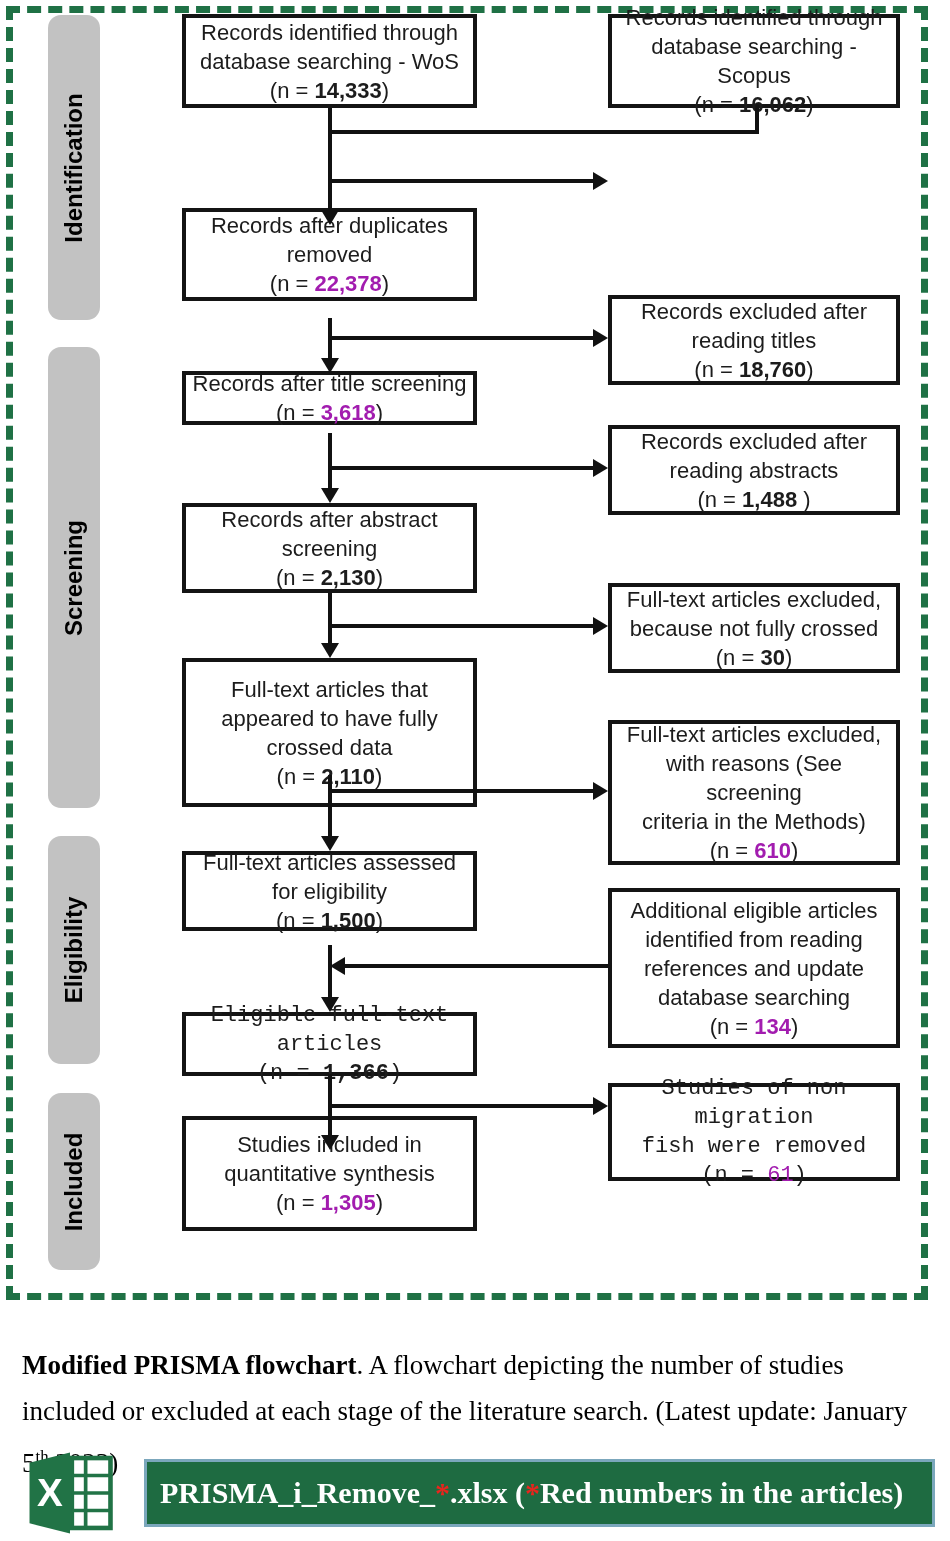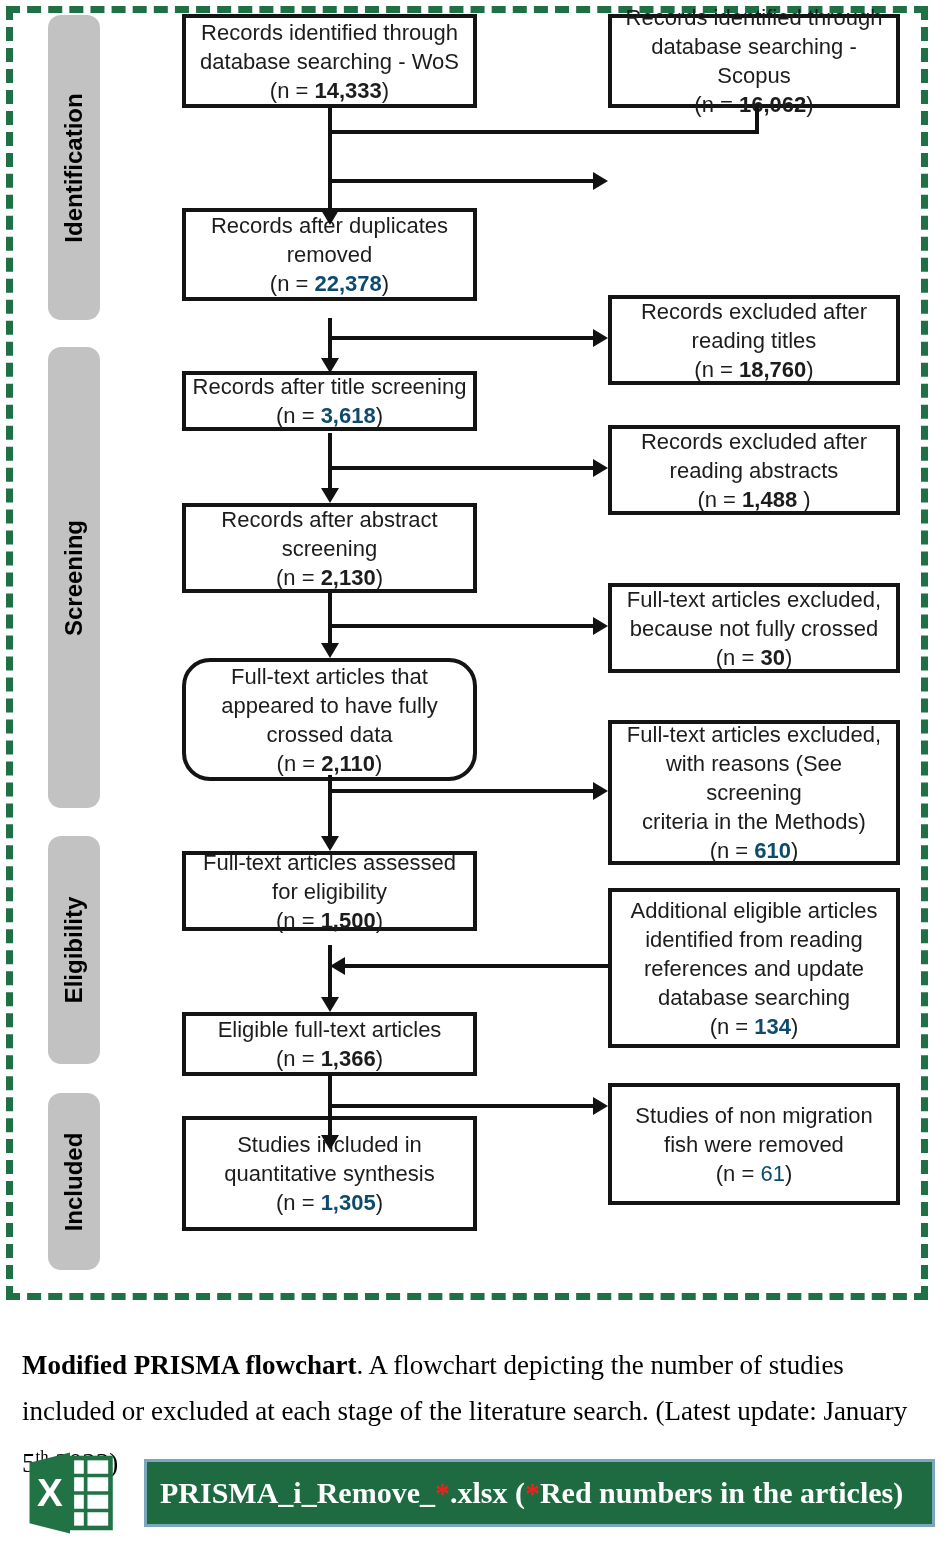--- a/index.html
+++ b/index.html
@@ -6,21 +6,21 @@
   *{box-sizing:border-box;}
   #figure{position:relative;width:950px;height:1541px;background:#fff;font-family:"Liberation Sans",sans-serif;overflow:hidden;}
   .dashed-frame{position:absolute;left:6px;top:6px;width:922px;height:1294px;border:7px dashed #1F7145;}
   .stage{position:absolute;left:48px;width:52px;background:#C2C2C2;border-radius:13px;display:flex;align-items:center;justify-content:center;overflow:visible;}
   .stage span{transform:rotate(-90deg);white-space:nowrap;font-weight:700;font-size:24px;color:#000;}
   .box{position:absolute;border:4px solid #141414;background:#fff;display:flex;flex-direction:column;align-items:center;justify-content:center;text-align:center;font-size:22px;line-height:29px;color:#1c1c1c;padding:2px 6px;}
   .box.main{left:182px;width:295px;}
   .box.side{left:608px;width:292px;}
   .lines{white-space:pre-line;}
   .n-bold{font-weight:700;}
-  .n-red{color:#0c4a6e;}
+  .n-red{color:#a21caf;}
   .vline{position:absolute;width:4px;background:#111;}
   .hline{position:absolute;height:4px;background:#111;}
   .arrow-down{position:absolute;width:0;height:0;border-left:9px solid transparent;border-right:9px solid transparent;border-top:15px solid #111;}
   .arrow-right{position:absolute;width:0;height:0;border-top:9px solid transparent;border-bottom:9px solid transparent;border-left:15px solid #111;}
   .arrow-left{position:absolute;width:0;height:0;border-top:9px solid transparent;border-bottom:9px solid transparent;border-right:15px solid #111;}
   .caption{position:absolute;left:22px;top:1342px;width:906px;font-family:"Liberation Serif",serif;font-size:27px;line-height:46px;color:#000;}
   .caption b{font-weight:700;}
   .caption sup{font-size:0.62em;}
   .file-banner{position:absolute;left:144px;top:1459px;width:791px;height:68px;background:#1E6B41;border:3px solid #7BA7BC;display:flex;align-items:center;padding-left:13px;font-family:"Liberation Serif",serif;font-weight:700;font-size:30px;color:#fff;cursor:pointer;}
   .file-banner .star{color:#E8251D;}
@@ -51,45 +51,45 @@
 database searching - WoS</div>
     <div><span>(n = </span><span class="n-bold">14,333</span><span>)</span></div>
   </div>
 
   <div class="box main" style="top:208px;height:93px;">
     <div class="lines">Records after duplicates
 removed</div>
     <div><span>(n = </span><span class="n-bold n-red">22,378</span><span>)</span></div>
   </div>
 
-  <div class="box main" style="top:371px;height:60px;">
+  <div class="box main" style="top:371px;height:54px;">
     <div class="lines">Records after title screening</div>
     <div><span>(n = </span><span class="n-bold n-red">3,618</span><span>)</span></div>
   </div>
 
   <div class="box main" style="top:503px;height:90px;">
     <div class="lines">Records after abstract
 screening</div>
     <div><span>(n = </span><span class="n-bold">2,130</span><span>)</span></div>
   </div>
 
-  <div class="box main" style="top:658px;height:123px;border-radius:28px;">
+  <div class="box main" style="top:658px;height:149px;">
     <div class="lines">Full-text articles that
 appeared to have fully
 crossed data</div>
     <div><span>(n = </span><span class="n-bold">2,110</span><span>)</span></div>
   </div>
 
   <div class="box main" style="top:851px;height:80px;">
     <div class="lines">Full-text articles assessed
 for eligibility</div>
     <div><span>(n = </span><span class="n-bold">1,500</span><span>)</span></div>
   </div>
 
-  <div class="box main" style="top:1012px;height:64px;">
+  <div class="box main" style="top:1012px;height:64px;font-family:Liberation Mono, monospace;">
     <div class="lines">Eligible full-text articles</div>
     <div><span>(n = </span><span class="n-bold">1,366</span><span>)</span></div>
   </div>
 
   <div class="box main" style="top:1116px;height:115px;">
     <div class="lines">Studies included in
 quantitative synthesis</div>
     <div><span>(n = </span><span class="n-bold n-red">1,305</span><span>)</span></div>
   </div>
 
@@ -126,21 +126,21 @@
   </div>
 
   <div class="box side" style="top:888px;height:160px;">
     <div class="lines">Additional eligible articles
 identified from reading
 references and update
 database searching</div>
     <div><span>(n = </span><span class="n-bold n-red">134</span><span>)</span></div>
   </div>
 
-  <div class="box side" style="top:1083px;height:122px;">
+  <div class="box side" style="top:1083px;height:98px;font-family:Liberation Mono, monospace;">
     <div class="lines">Studies of non migration
 fish were removed</div>
     <div><span>(n = </span><span class="n-red">61</span><span>)</span></div>
   </div>
 
   <div class="vline" style="left:328px;top:108px;height:26px;"></div>
   <div class="vline" style="left:755px;top:108px;height:26px;"></div>
   <div class="hline" style="left:328px;top:130px;width:431px;"></div>
 
   <div class="vline" style="left:328px;top:132px;height:80px;"></div>

